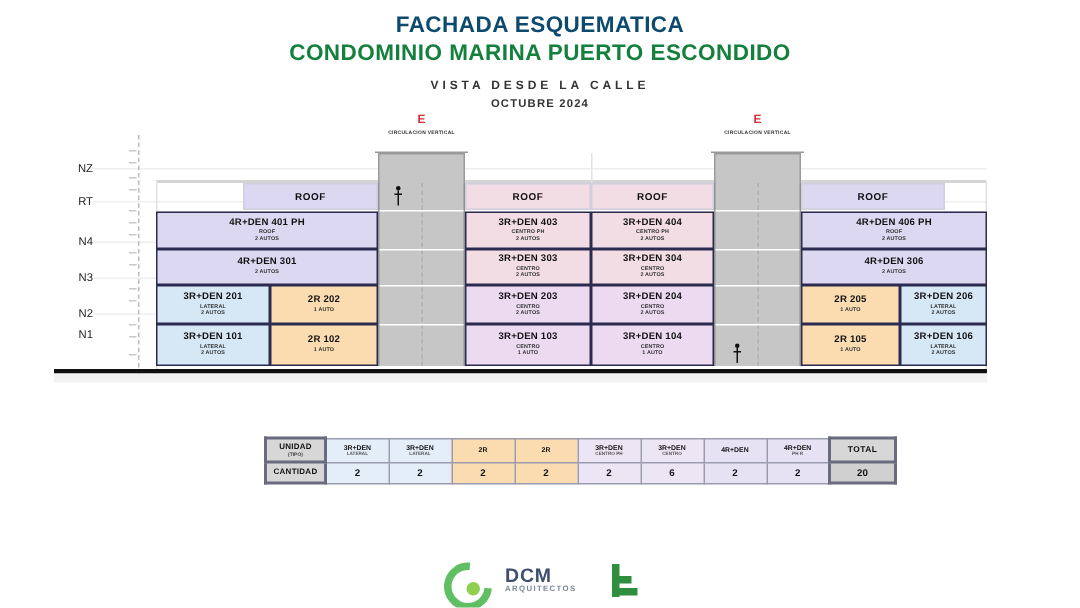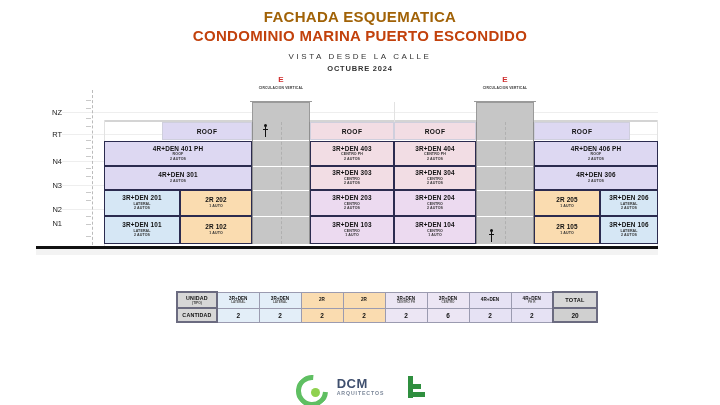--- a/index.html
+++ b/index.html
@@ -5,23 +5,23 @@
   html,body{margin:0;padding:0;}
   body{
     width:720px;height:405px;
     background:#ffffff;
     font-family:"Liberation Sans", sans-serif;
     overflow:hidden;
     position:relative;
   }
   
   .title-block{text-align:center;padding-top:8px;}
-  .t1{font-size:15px;font-weight:bold;color:#a16207;letter-spacing:.3px;line-height:1.25;}
-  .t2{font-size:15px;font-weight:bold;color:#c2410c;letter-spacing:.3px;line-height:1.25;}
-  .t3{font-size:8px;font-weight:normal;color:#333;letter-spacing:2.6px;margin-top:6px;}
+  .t1{font-size:15px;font-weight:bold;color:#0c4a6e;letter-spacing:.3px;line-height:1.25;}
+  .t2{font-size:15px;font-weight:bold;color:#15803d;letter-spacing:.3px;line-height:1.25;}
+  .t3{font-size:8px;font-weight:bold;color:#333;letter-spacing:2.6px;margin-top:6px;}
   .t4{font-size:7.5px;font-weight:bold;color:#333;letter-spacing:.8px;margin-top:3px;}
 
   
   .facade{position:absolute;left:0;top:88px;width:720px;height:168px;}
 
   .axis-labels{position:absolute;left:36px;top:0;width:26px;height:168px;}
   .axis-labels span{
     position:absolute;right:0;font-size:7.5px;color:#222;font-weight:normal;
     transform:translateY(-50%);
   }

